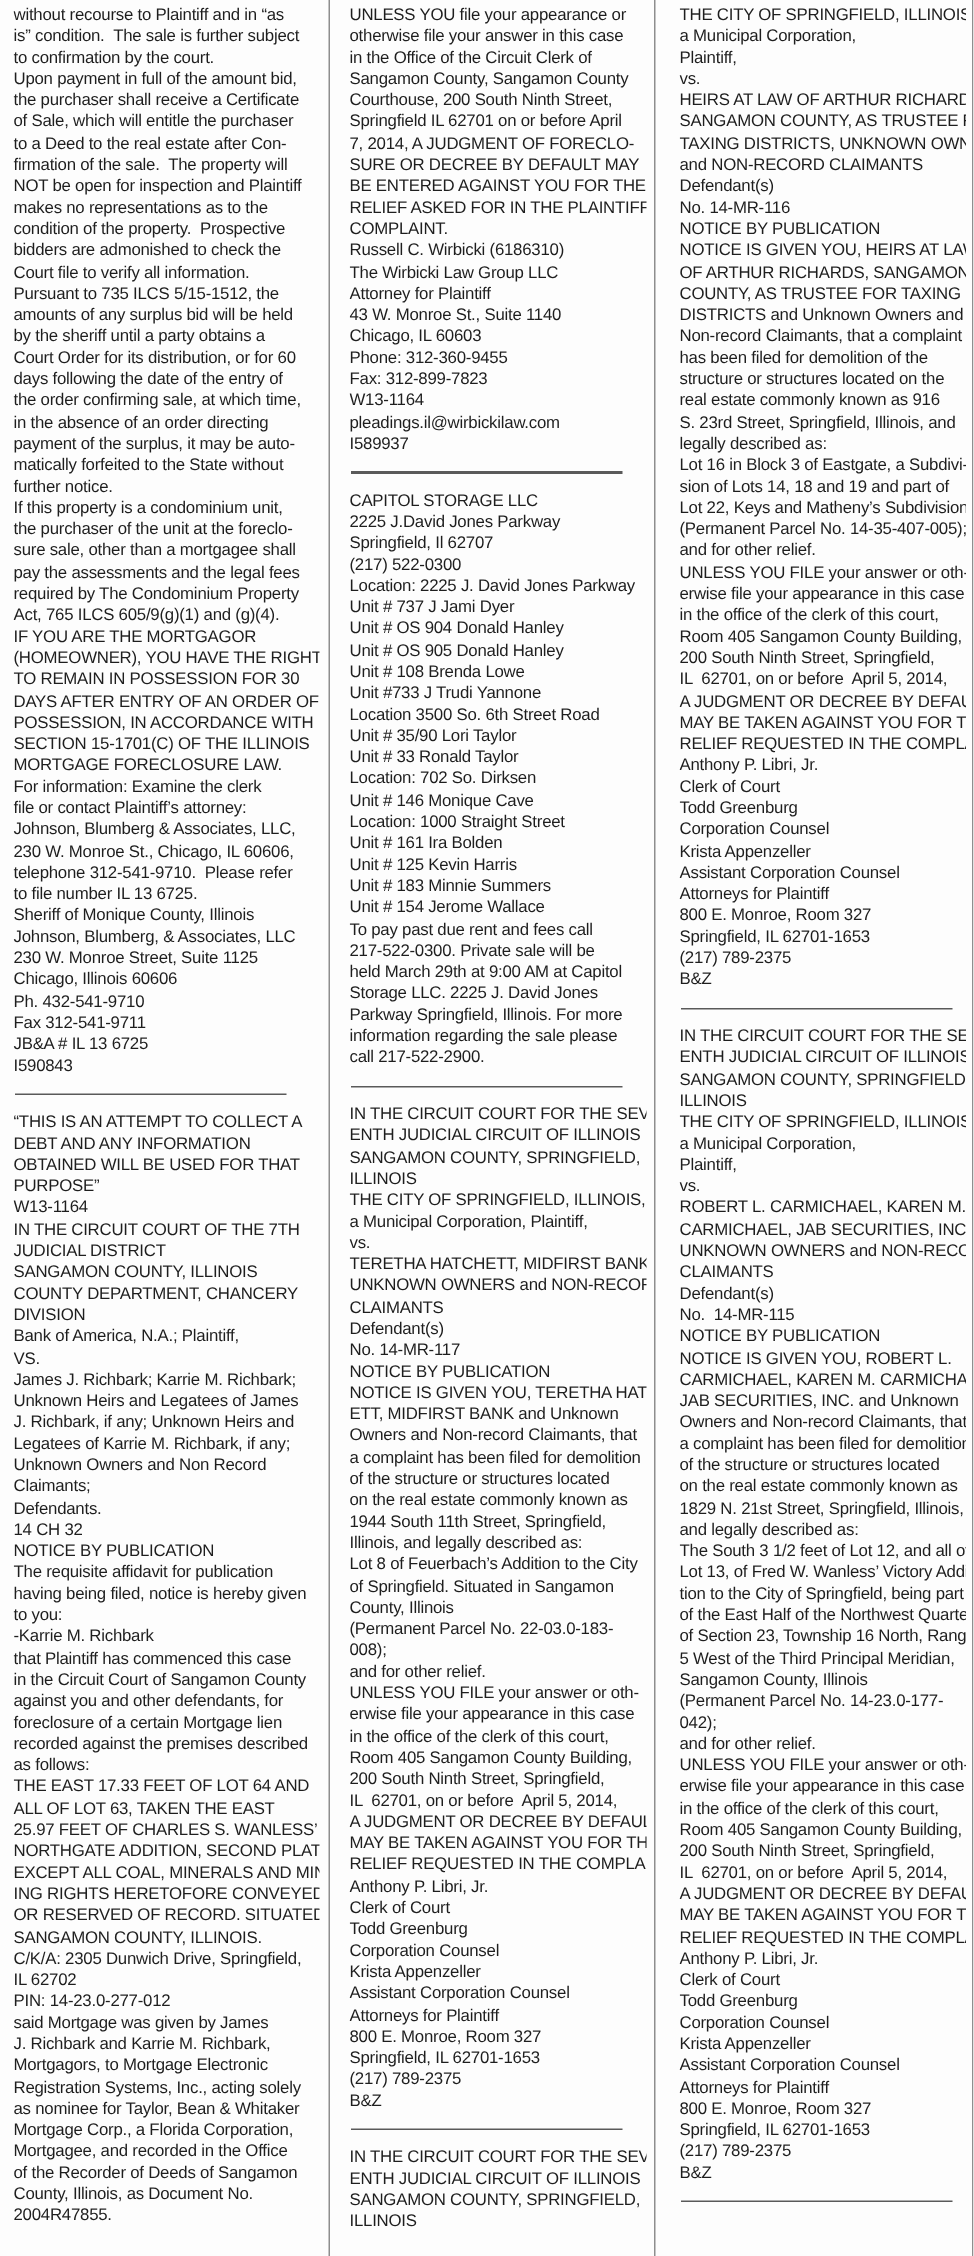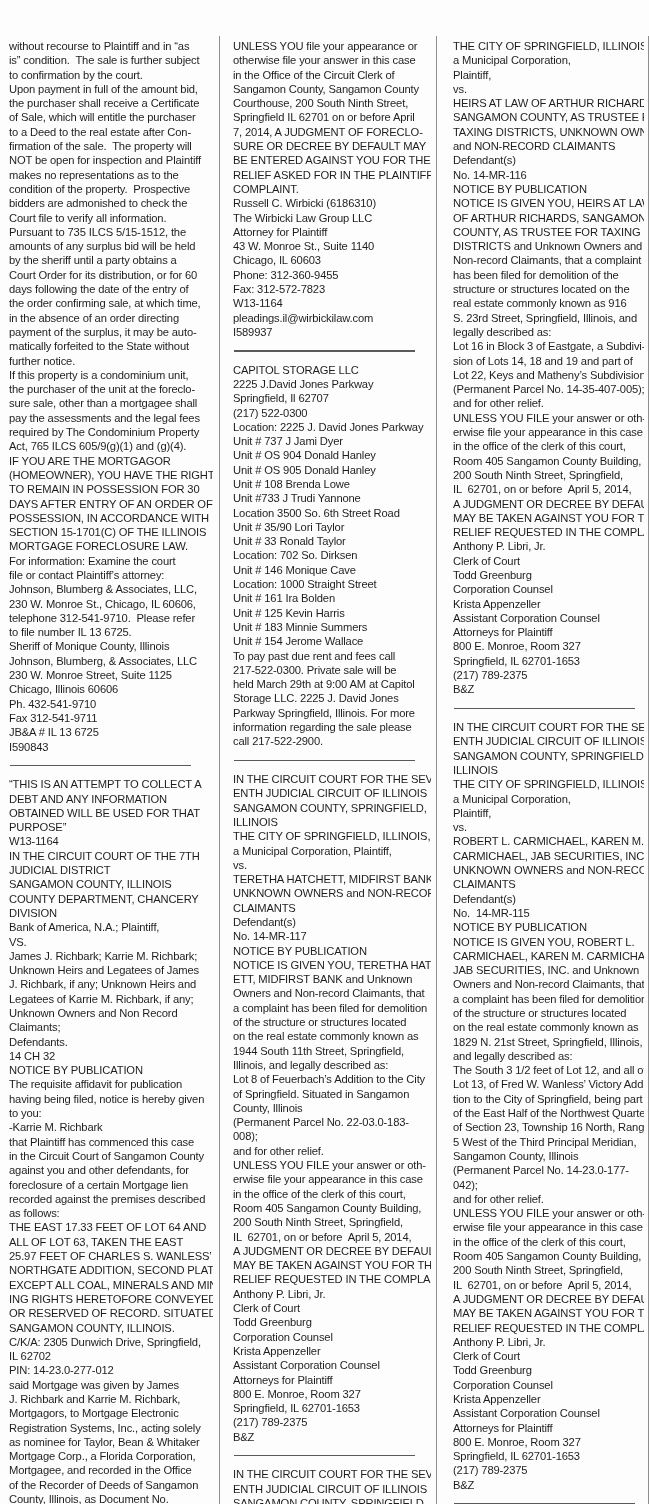--- a/index.html
+++ b/index.html
@@ -8,21 +8,21 @@
     --separator-color:#5a5a5a;
     --bg:#fdfdfd;
   }
   *{box-sizing:border-box;margin:0;padding:0;}
   html,body{background:var(--bg);}
   body{
     width:649px;height:1504px;overflow:hidden;
     font-family:"Liberation Sans","DejaVu Sans",sans-serif;
     color:var(--text-color);
   }
-  .page{display:flex;width:649px;height:1150px;margin-top:36px;}
+  .page{display:flex;width:649px;height:1150px;}
   .col{
     height:1504px;overflow:hidden;padding-top:3px;
     border-right:1px solid var(--divider-color);
   }
   .col-1{width:220px;padding-left:9px;padding-right:6px;}
   .col-2{width:217px;padding-left:13px;padding-right:5px;}
   .col-3{width:212px;padding-left:16px;padding-right:4px;}
   .line{
     font-size:11.2px;line-height:14.3px;letter-spacing:-0.15px;
     white-space:pre;overflow:hidden;
@@ -67,21 +67,21 @@
         <div class="line">pay the assessments and the legal fees</div>
         <div class="line">required by The Condominium Property</div>
         <div class="line">Act, 765 ILCS 605/9(g)(1) and (g)(4).</div>
         <div class="line">IF YOU ARE THE MORTGAGOR</div>
         <div class="line">(HOMEOWNER), YOU HAVE THE RIGHT</div>
         <div class="line">TO REMAIN IN POSSESSION FOR 30</div>
         <div class="line">DAYS AFTER ENTRY OF AN ORDER OF</div>
         <div class="line">POSSESSION, IN ACCORDANCE WITH</div>
         <div class="line">SECTION 15-1701(C) OF THE ILLINOIS</div>
         <div class="line">MORTGAGE FORECLOSURE LAW.</div>
-        <div class="line">For information: Examine the court</div>
+        <div class="line">For information: Examine the clerk</div>
         <div class="line">file or contact Plaintiff’s attorney:</div>
         <div class="line">Johnson, Blumberg &amp; Associates, LLC,</div>
         <div class="line">230 W. Monroe St., Chicago, IL 60606,</div>
         <div class="line">telephone 312-541-9710.  Please refer</div>
         <div class="line">to file number IL 13 6725.</div>
         <div class="line">Sheriff of Monique County, Illinois</div>
         <div class="line">Johnson, Blumberg, &amp; Associates, LLC</div>
         <div class="line">230 W. Monroe Street, Suite 1125</div>
         <div class="line">Chicago, Illinois 60606</div>
         <div class="line">Ph. 432-541-9710</div>
@@ -157,21 +157,21 @@
         <div class="line">SURE OR DECREE BY DEFAULT MAY</div>
         <div class="line">BE ENTERED AGAINST YOU FOR THE</div>
         <div class="line">RELIEF ASKED FOR IN THE PLAINTIFF’S</div>
         <div class="line">COMPLAINT.</div>
         <div class="line">Russell C. Wirbicki (6186310)</div>
         <div class="line">The Wirbicki Law Group LLC</div>
         <div class="line">Attorney for Plaintiff</div>
         <div class="line">43 W. Monroe St., Suite 1140</div>
         <div class="line">Chicago, IL 60603</div>
         <div class="line">Phone: 312-360-9455</div>
-        <div class="line">Fax: 312-572-7823</div>
+        <div class="line">Fax: 312-899-7823</div>
         <div class="line">W13-1164</div>
         <div class="line">pleadings.il@wirbickilaw.com</div>
         <div class="line">I589937</div>
       </div>
       <div class="separator"></div>
       <div class="notice">
         <div class="line">CAPITOL STORAGE LLC</div>
         <div class="line">2225 J.David Jones Parkway</div>
         <div class="line">Springfield, Il 62707</div>
         <div class="line">(217) 522-0300</div>

